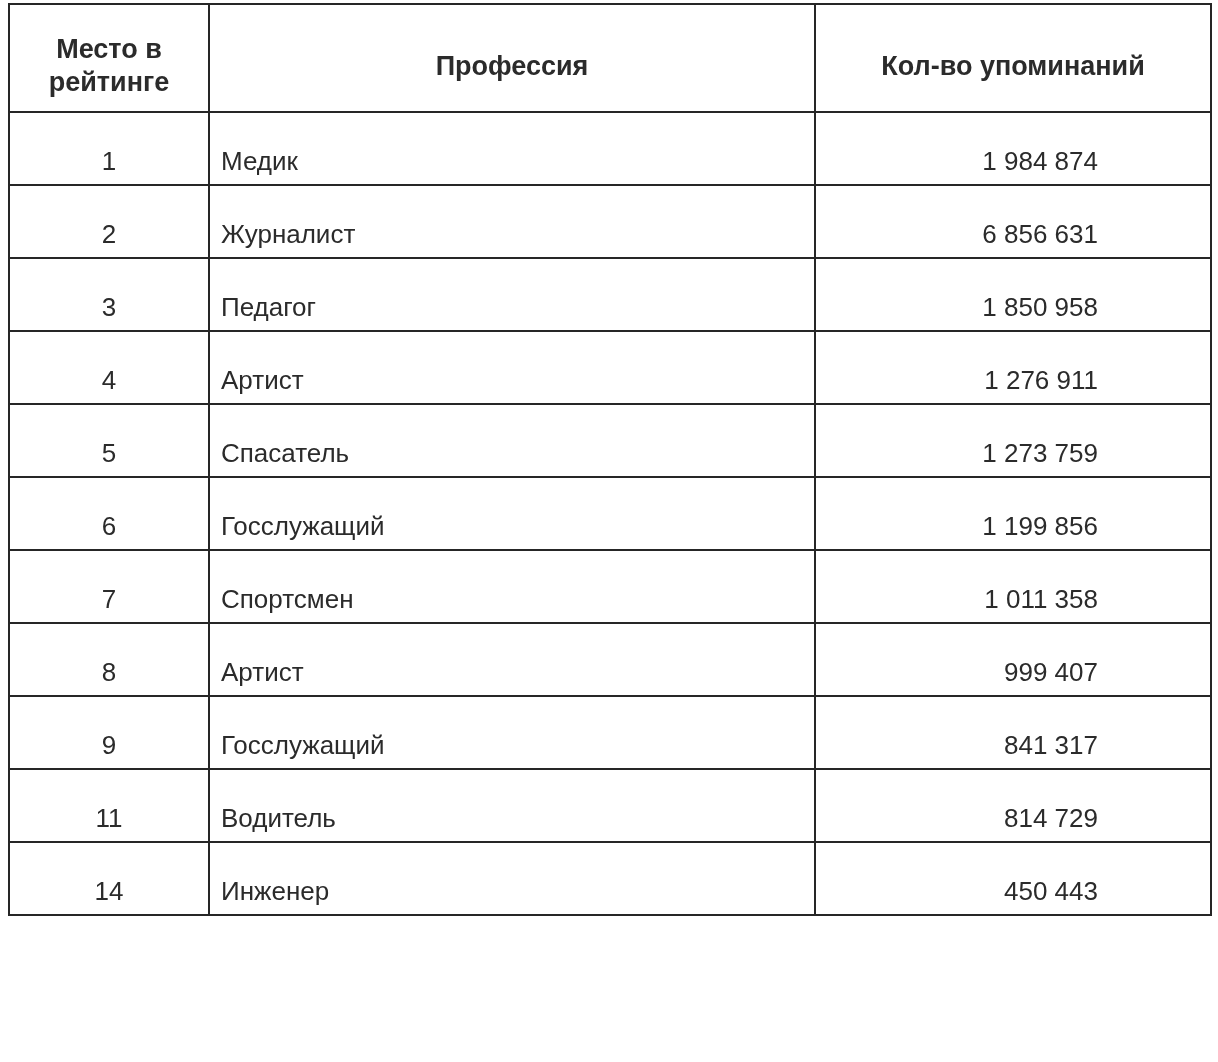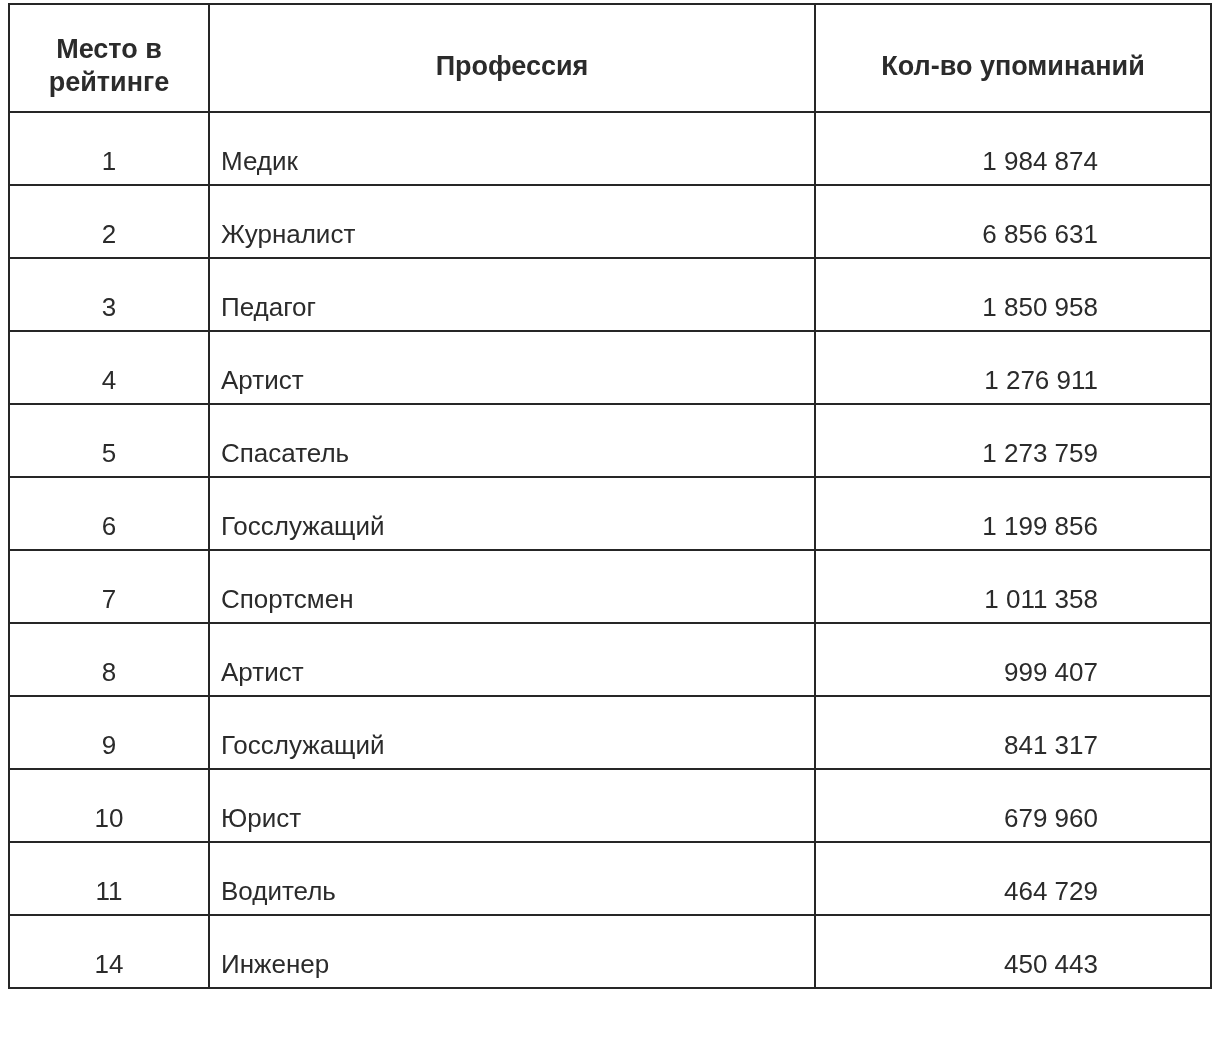--- a/index.html
+++ b/index.html
@@ -119,28 +119,23 @@
           <td class="rank">8</td>
           <td class="profession">Артист</td>
           <td class="mentions">999 407</td>
         </tr>
         <tr>
           <td class="rank">9</td>
           <td class="profession">Госслужащий</td>
           <td class="mentions">841 317</td>
         </tr>
         <tr>
-          <td class="rank">10</td>
-          <td class="profession">Юрист</td>
-          <td class="mentions">679 960</td>
-        </tr>
-        <tr>
           <td class="rank">11</td>
           <td class="profession">Водитель</td>
-          <td class="mentions">464 729</td>
+          <td class="mentions">814 729</td>
         </tr>
         <tr>
           <td class="rank">14</td>
           <td class="profession">Инженер</td>
           <td class="mentions">450 443</td>
         </tr>
       </tbody>
   </table>
 </div>
 

